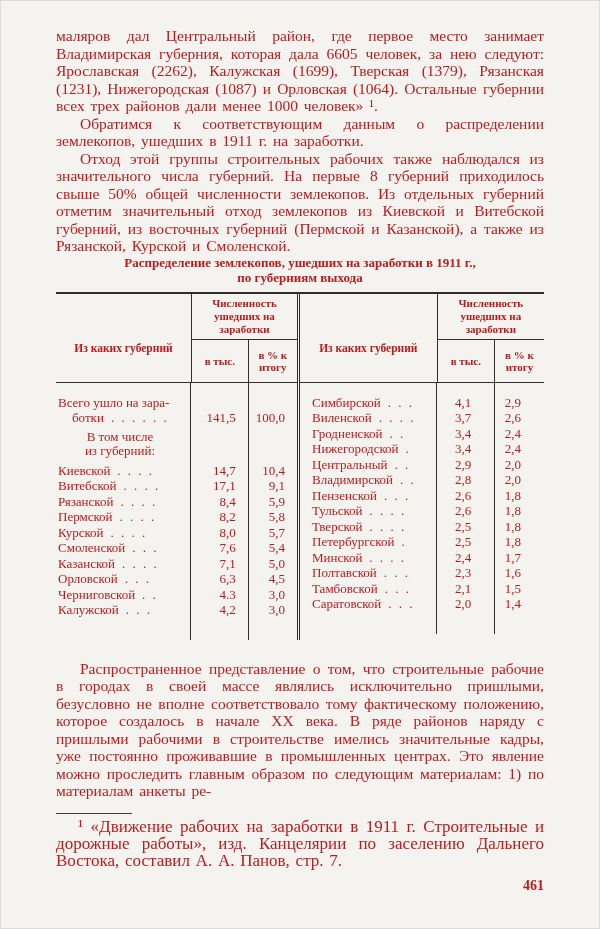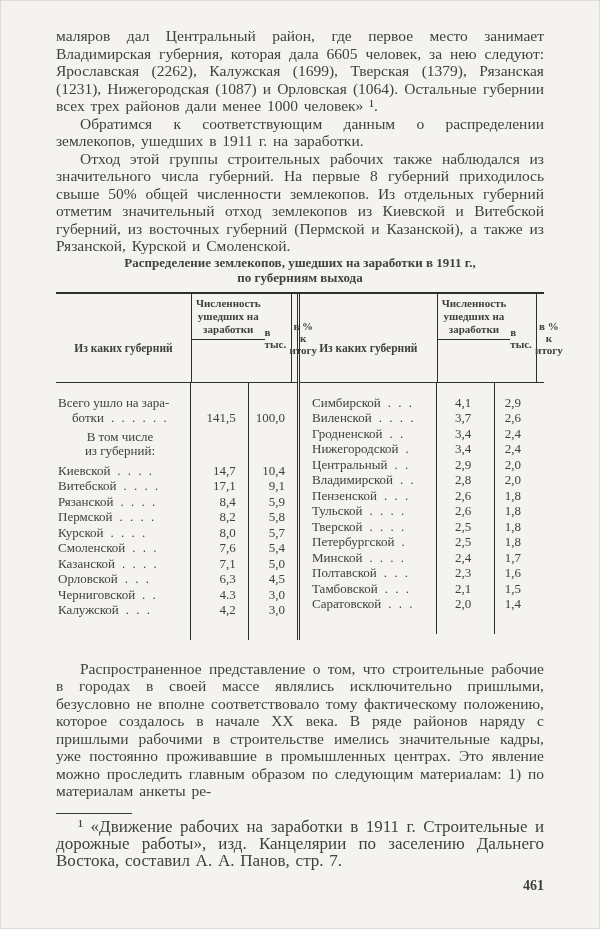--- a/index.html
+++ b/index.html
@@ -1,40 +1,40 @@
 <!DOCTYPE html>
 <html><head>
 <meta charset="utf-8">
 <style>
   html,body{margin:0;padding:0;background:#e9e8e5;}
   .page{
     width:600px;height:929px;background:#f4f3f0;position:relative;
     box-sizing:border-box;border:1px solid #dcdbd7;overflow:hidden;
-    font-family:"Liberation Serif", serif;color:#404040;
+    font-family:"Liberation Serif", serif;color:#b91c1c;
   }
   .content{padding:26px 55px 0 55px;}
   .body-p{
     font-size:15.5px;line-height:17.5px;text-align:justify;
     word-spacing:2px;margin:0;text-indent:24px;
   }
   .body-p.no-indent{text-indent:0;}
   .body-p.bottom{margin-top:20px;}
 
   .tbl-title{text-align:center;font-weight:bold;font-size:13px;line-height:15px;}
 
   .tbl{margin-top:7px;border-top:2px solid #2e2e2e;display:flex;}
   .half{width:50%;box-sizing:border-box;}
   .half.left{border-right:3px double #2e2e2e;}
 
   .hdr{display:flex;border-bottom:1px solid #2e2e2e;height:88px;}
   .hdr-region{
     width:56%;display:flex;align-items:center;justify-content:center;
     font-weight:bold;font-size:11.5px;text-align:center;margin-top:20px;
   }
-  .hdr-group{width:44%;border-left:1px solid #2e2e2e;display:flex;flex-direction:row;box-sizing:border-box;}
+  .hdr-group{width:44%;border-left:1px solid #2e2e2e;display:flex;flex-direction:column;box-sizing:border-box;}
   .hdr-group-title{
     border-bottom:1px solid #2e2e2e;text-align:center;font-weight:bold;
     font-size:11px;line-height:13px;height:46px;box-sizing:border-box;
     display:flex;align-items:center;justify-content:center;padding:2px 4px;
   }
   .hdr-sub{flex:1;display:flex;}
   .hdr-tys{width:54%;border-right:1px solid #2e2e2e;display:flex;align-items:center;justify-content:center;font-weight:bold;font-size:11px;box-sizing:border-box;}
   .hdr-pct{width:46%;display:flex;align-items:center;justify-content:center;font-weight:bold;font-size:11px;line-height:12px;text-align:center;}
 
   .trow{display:flex;align-items:stretch;}

